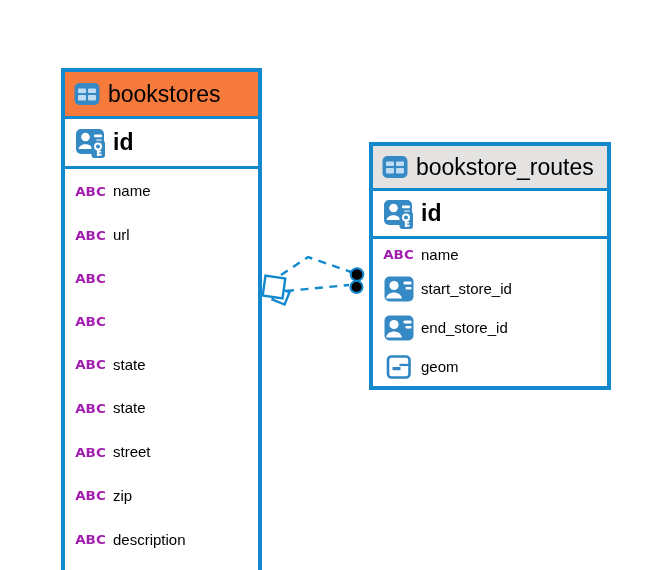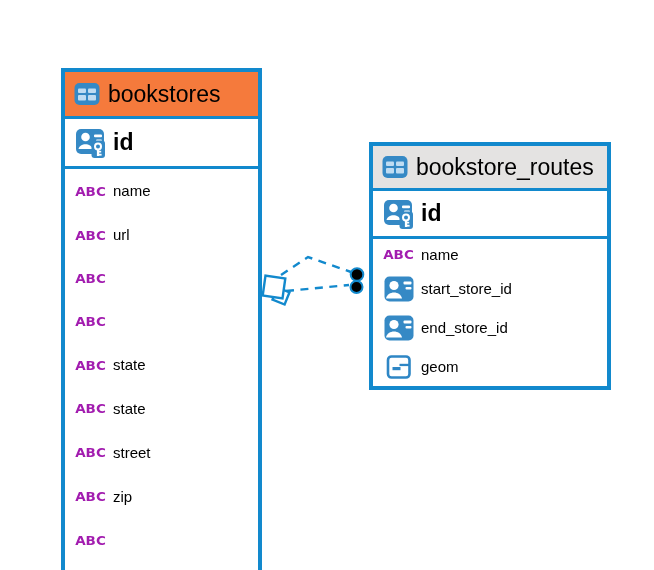--- a/index.html
+++ b/index.html
@@ -140,20 +140,21 @@
       <div class="frow">
         <span class="icell">
             <span class="abc">ABC</span>
           </span>
         <span class="lbl">zip</span>
       </div>
       <div class="frow">
         <span class="icell">
             <span class="abc">ABC</span>
           </span>
+        <span class="lbl">description</span>
       </div>
       <div class="frow">
         <span class="icell">
             <svg class="icon" width="26" height="26" viewBox="0 0 26 26">
               <use href="#icon-geom"></use>
             </svg>
           </span>
         <span class="lbl">geom</span>
       </div>
     </div>

